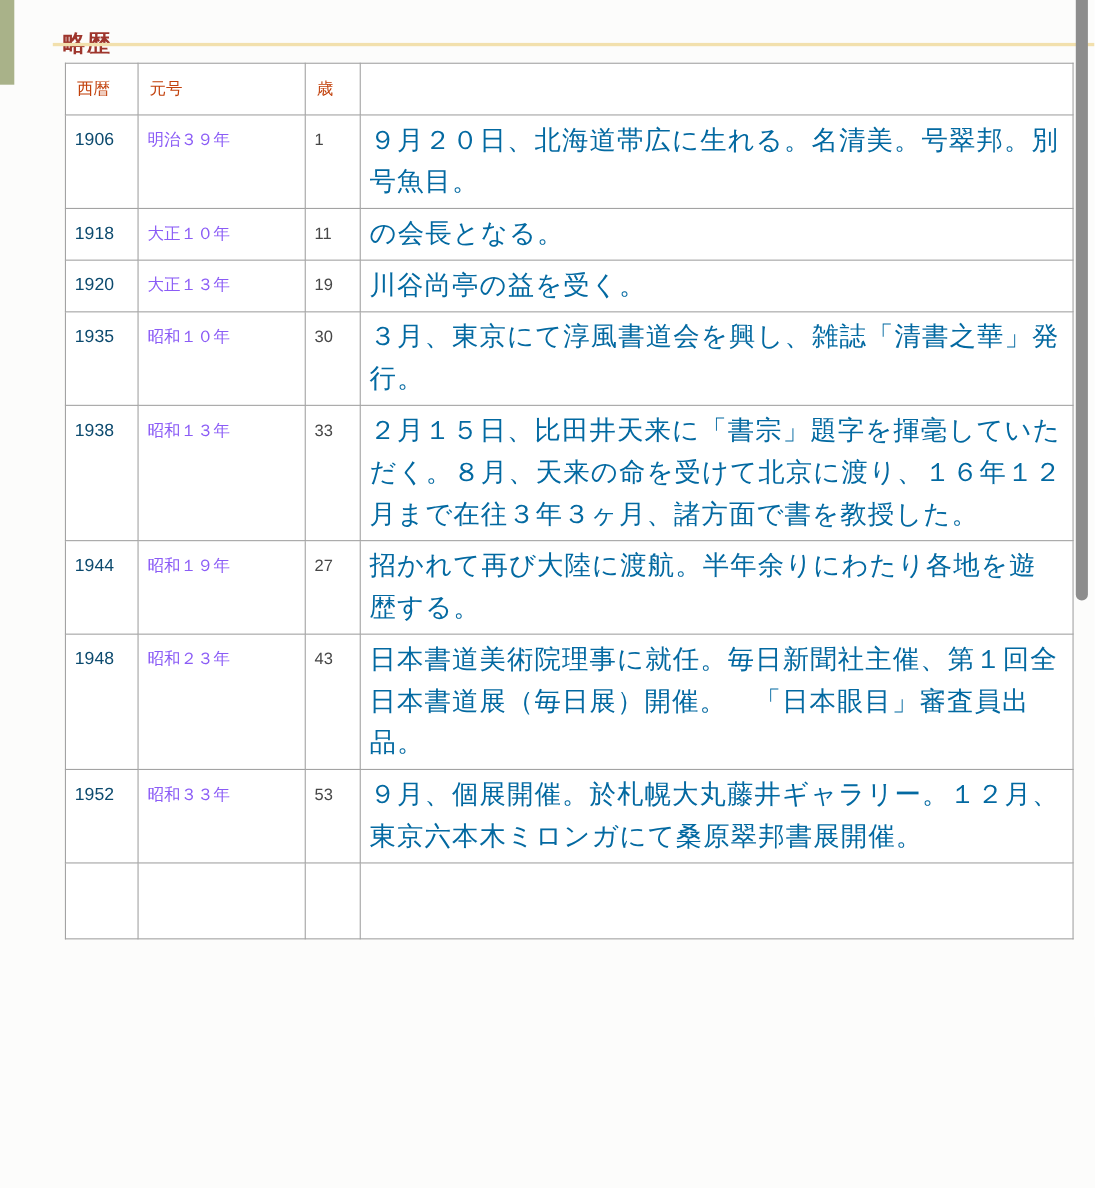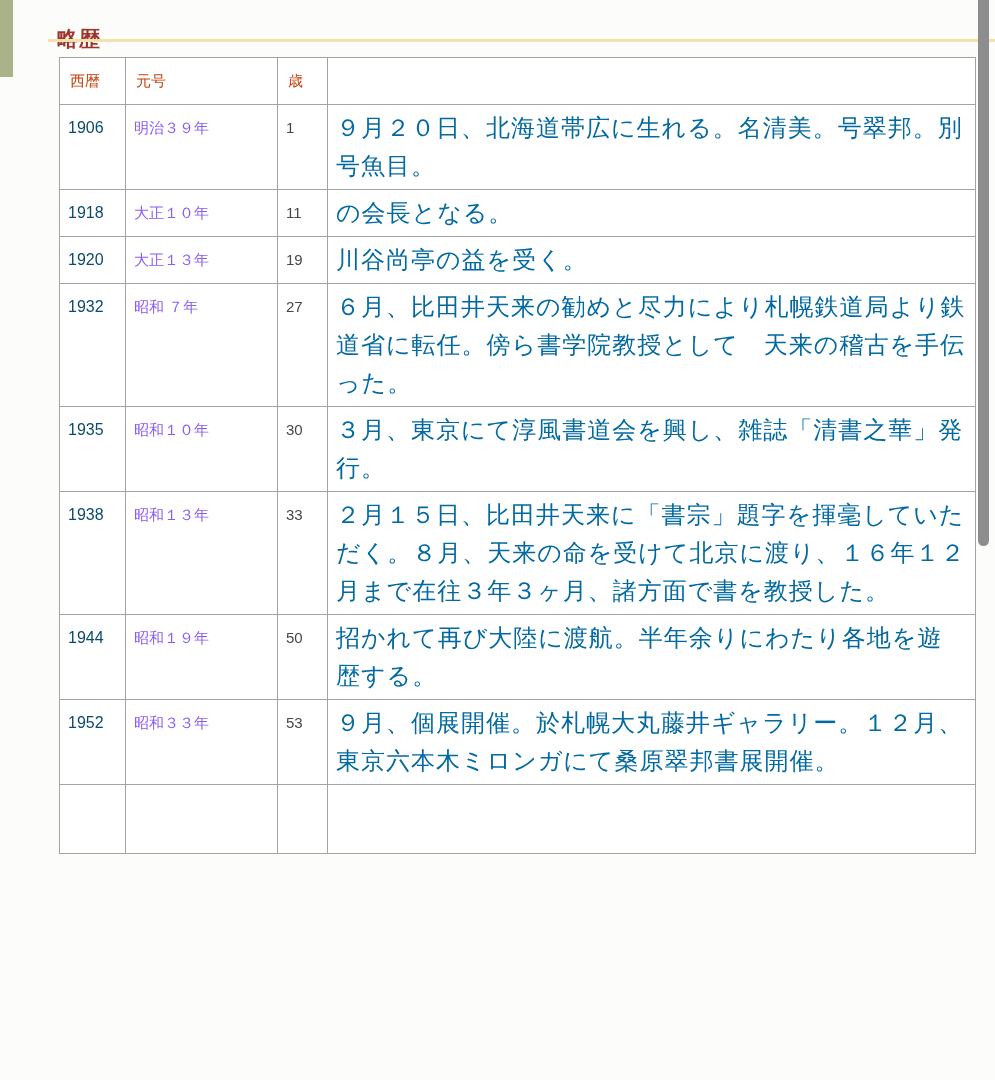--- a/index.html
+++ b/index.html
@@ -134,42 +134,42 @@
         <td class="cell-age">11</td>
         <td class="cell-event">の会長となる。</td>
       </tr>
       <tr>
         <td class="cell-year">1920</td>
         <td class="cell-era">大正１３年</td>
         <td class="cell-age">19</td>
         <td class="cell-event">川谷尚亭の益を受く。</td>
       </tr>
       <tr>
-        <td class="cell-year">1932</td>
-        <td class="cell-era">昭和 ７年</td>
-        <td class="cell-age">27</td>
-        <td class="cell-event">６月、比田井天来の勧めと尽力により札幌鉄道局より鉄道省に転任。傍ら書学院教授として　天来の稽古を手伝った。</td>
-      </tr>
-      <tr>
         <td class="cell-year">1935</td>
         <td class="cell-era">昭和１０年</td>
         <td class="cell-age">30</td>
         <td class="cell-event">３月、東京にて淳風書道会を興し、雑誌「清書之華」発行。</td>
       </tr>
       <tr>
         <td class="cell-year">1938</td>
         <td class="cell-era">昭和１３年</td>
         <td class="cell-age">33</td>
         <td class="cell-event">２月１５日、比田井天来に「書宗」題字を揮毫していただく。８月、天来の命を受けて北京に渡り、１６年１２月まで在往３年３ヶ月、諸方面で書を教授した。</td>
       </tr>
       <tr>
         <td class="cell-year">1944</td>
         <td class="cell-era">昭和１９年</td>
-        <td class="cell-age">50</td>
+        <td class="cell-age">27</td>
         <td class="cell-event">招かれて再び大陸に渡航。半年余りにわたり各地を遊歴する。</td>
+      </tr>
+      <tr>
+        <td class="cell-year">1948</td>
+        <td class="cell-era">昭和２３年</td>
+        <td class="cell-age">43</td>
+        <td class="cell-event">日本書道美術院理事に就任。毎日新聞社主催、第１回全日本書道展（毎日展）開催。　「日本眼目」審査員出品。</td>
       </tr>
       <tr>
         <td class="cell-year">1952</td>
         <td class="cell-era">昭和３３年</td>
         <td class="cell-age">53</td>
         <td class="cell-event">９月、個展開催。於札幌大丸藤井ギャラリー。１２月、東京六本木ミロンガにて桑原翠邦書展開催。</td>
       </tr>
       <tr class="partial-row">
         <td class="cell-year"></td>
         <td class="cell-era"></td>

